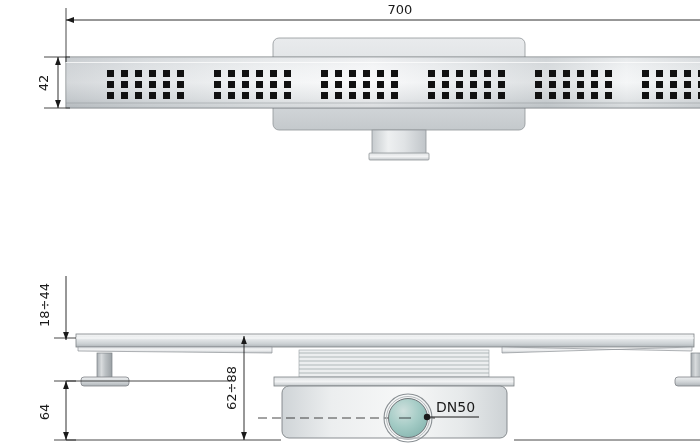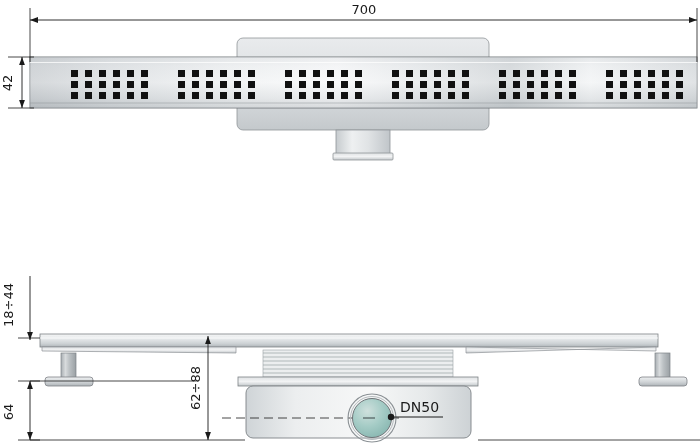--- a/index.html
+++ b/index.html
@@ -1,18 +1,18 @@
 <!DOCTYPE html>
 <html><head>
 <meta charset="utf-8">
 <style>
   html,body{margin:0;padding:0;background:#ffffff;}
   body{width:700px;height:445px;position:relative;overflow:hidden;
        font-family:"DejaVu Sans","Liberation Sans",sans-serif;}
-  #stage{position:absolute;left:0;top:0;width:607px;height:445px;}
+  #stage{position:absolute;left:0;top:0;width:607px;height:445px;padding-left:36px;}
   svg{display:block;}
   .dimtext{font-family:"DejaVu Sans","Liberation Sans",sans-serif;
            font-size:13px;fill:#1a1a1a;}
 </style>
 </head>
 <body>
 
 <div id="stage">
 <svg width="700" height="445" viewBox="0 0 700 445" xmlns="http://www.w3.org/2000/svg">
   <defs>

